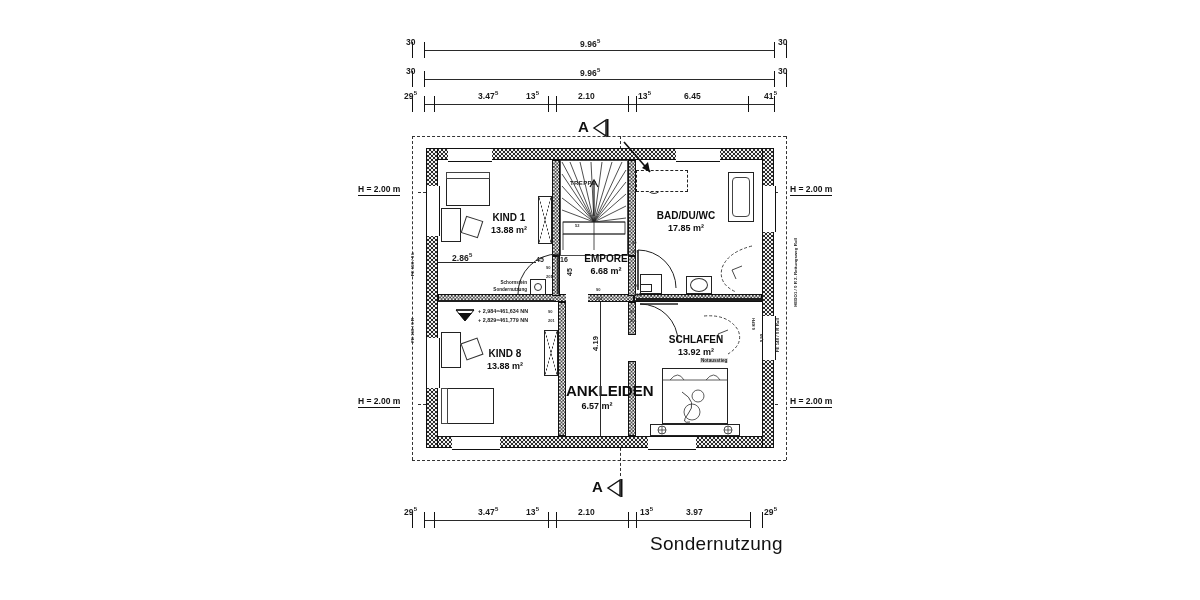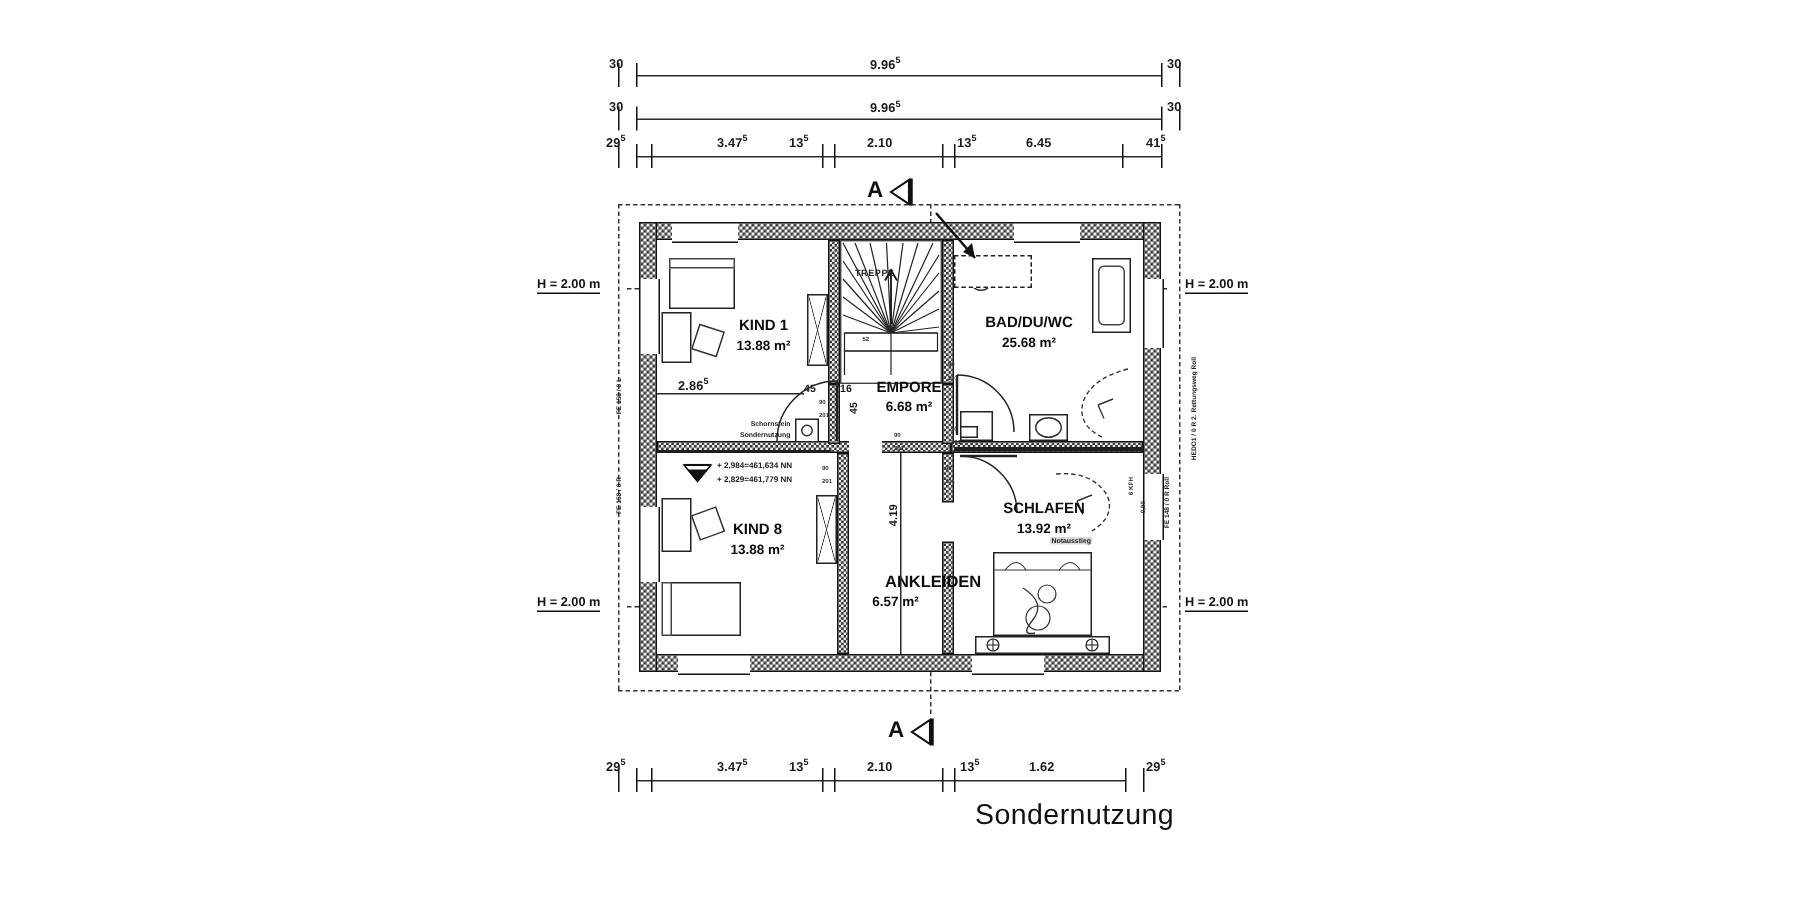--- a/index.html
+++ b/index.html
@@ -280,35 +280,35 @@
 
   <div class="abs" style="left:474px;top:212px;width:70px;">
     <div class="roomname">KIND 1</div>
     <div class="roomname roomarea">13.88 m²</div>
   </div>
 
   <div class="abs tinytxt" style="left:570px;top:180px;font-size:6px;letter-spacing:.4px;">TREPPE</div>
 
   <div class="abs" style="left:640px;top:210px;width:92px;">
     <div class="roomname">BAD/DU/WC</div>
-    <div class="roomname roomarea">25.68 m²</div>
+    <div class="roomname roomarea">17.85 m²</div>
   </div>
 
   <div class="abs" style="left:574px;top:253px;width:64px;">
     <div class="roomname">EMPORE</div>
     <div class="roomname roomarea">6.68 m²</div>
   </div>
 
   <div class="abs" style="left:470px;top:348px;width:70px;">
     <div class="roomname">KIND 8</div>
     <div class="roomname roomarea">13.88 m²</div>
   </div>
 
   <div class="abs" style="left:566px;top:382px;width:62px;">
-    <div class="roomname" style="font-size:11px;margin-left:24px;">ANKLEIDEN</div>
+    <div class="roomname" style="font-size:15px;">ANKLEIDEN</div>
     <div class="roomname roomarea">6.57 m²</div>
   </div>
 
   <div class="abs" style="left:650px;top:334px;width:92px;">
     <div class="roomname">SCHLAFEN</div>
     <div class="roomname roomarea">13.92 m²</div>
   </div>
 
   <div class="abs hlabel" style="left:358px;top:184px;">H = 2.00 m</div>
   <div class="abs hlabel" style="left:790px;top:184px;">H = 2.00 m</div>
@@ -363,18 +363,18 @@
   <div class="abs tick" style="left:556px;top:512px;height:16px;"></div>
   <div class="abs tick" style="left:628px;top:512px;height:16px;"></div>
   <div class="abs tick" style="left:636px;top:512px;height:16px;"></div>
   <div class="abs tick" style="left:750px;top:512px;height:16px;"></div>
   <div class="abs tick" style="left:762px;top:512px;height:16px;"></div>
   <div class="abs dimtxt" style="left:404px;top:506px;"><span>29</span><sup>5</sup></div>
   <div class="abs dimtxt" style="left:478px;top:506px;"><span>3.47</span><sup>5</sup></div>
   <div class="abs dimtxt" style="left:526px;top:506px;"><span>13</span><sup>5</sup></div>
   <div class="abs dimtxt" style="left:578px;top:506px;"><span>2.10</span><sup></sup></div>
   <div class="abs dimtxt" style="left:640px;top:506px;"><span>13</span><sup>5</sup></div>
-  <div class="abs dimtxt" style="left:686px;top:506px;"><span>1.62</span><sup></sup></div>
+  <div class="abs dimtxt" style="left:686px;top:506px;"><span>3.97</span><sup></sup></div>
   <div class="abs dimtxt" style="left:764px;top:506px;"><span>29</span><sup>5</sup></div>
 
   <div class="abs title" style="left:650px;top:533px;">Sondernutzung</div>
 
 </div>
 
 </body></html>

